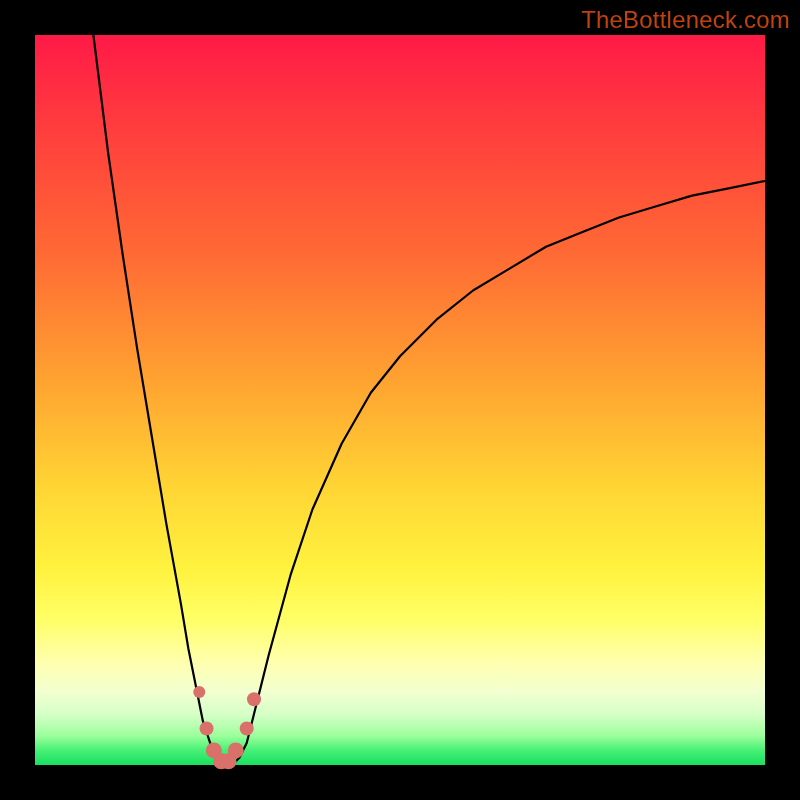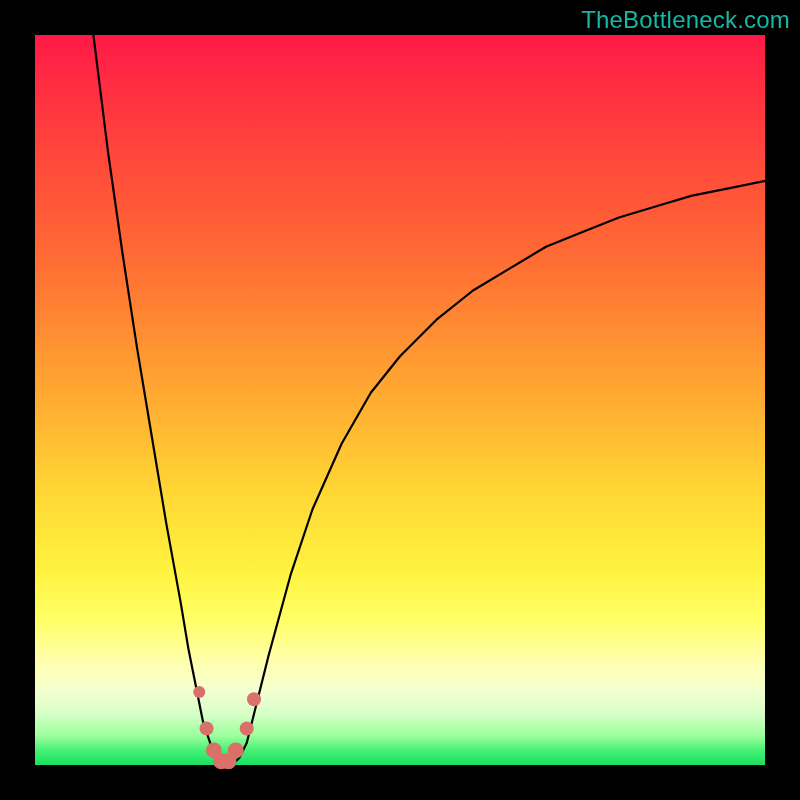--- a/index.html
+++ b/index.html
@@ -40,21 +40,21 @@
       #d6ffc8 93%,
       #9cff9c 96%,
       #46f076 98%,
       #18e060 100%
     );
   }
   .watermark {
     position: absolute;
     top: 6px;
     right: 10px;
-    color: #14b8a6;
+    color: #c2410c;
     font-size: 24px;
     font-weight: 500;
     letter-spacing: 0.2px;
     user-select: none;
   }
   svg.curve {
     position: absolute;
     left: 0;
     top: 0;
     width: 730px;

